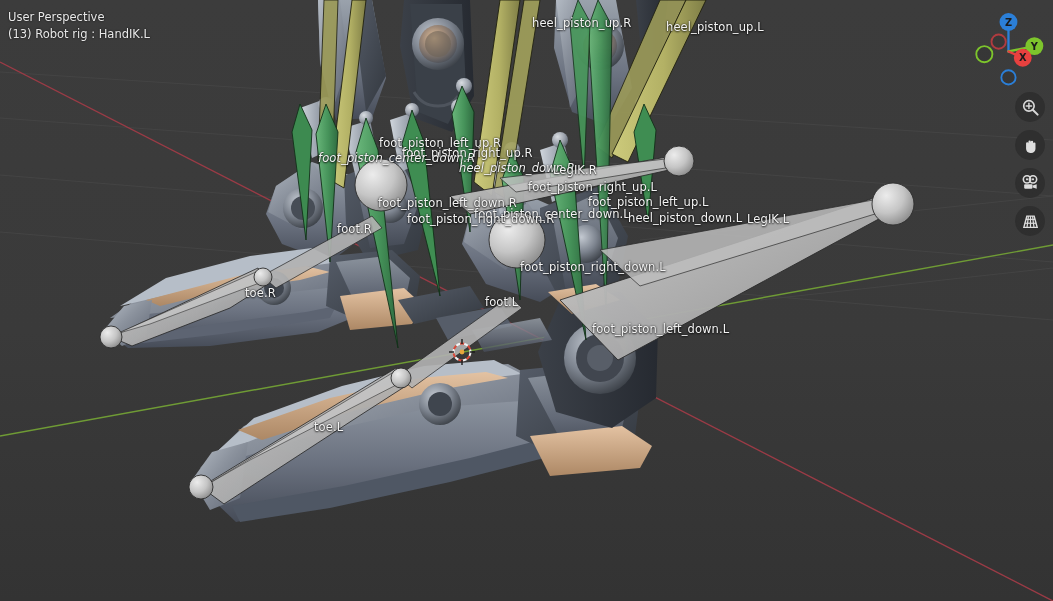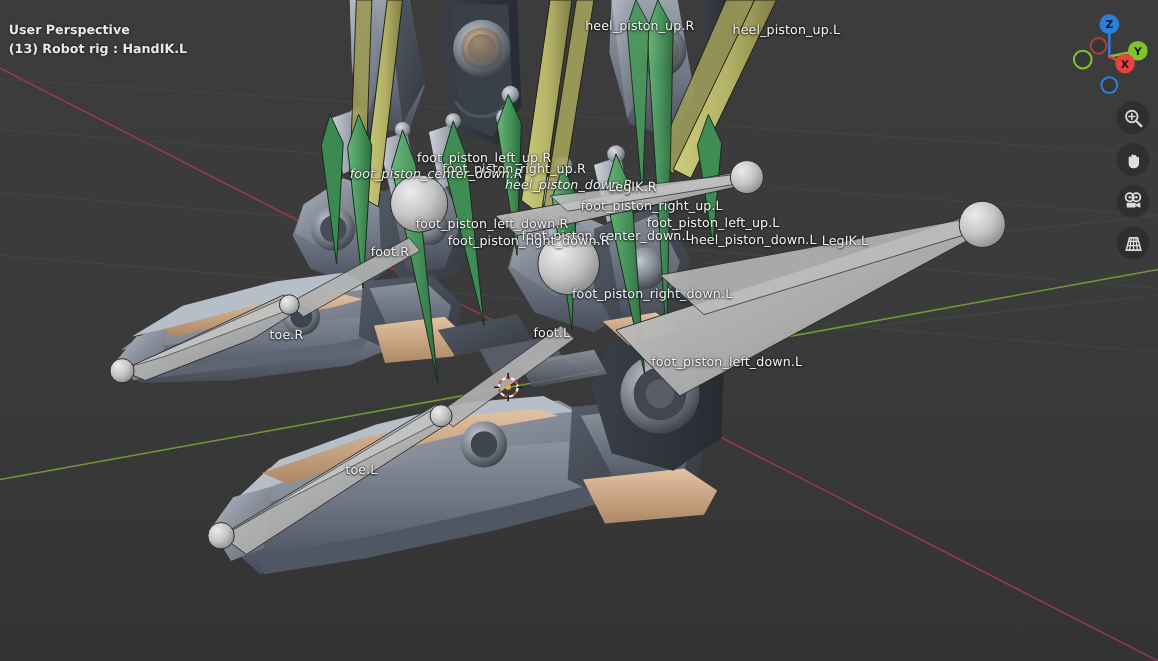--- a/index.html
+++ b/index.html
@@ -28,24 +28,23 @@
     font-size:11.5px;
     line-height:12px;
     white-space:nowrap;
     text-shadow:0 0 2px rgba(0,0,0,.85), 0 1px 2px rgba(0,0,0,.7);
     pointer-events:none;
     letter-spacing:.1px;
   }
 
   
   #header-info {
-    position:absolute; left:8px; top:19px;
+    position:absolute; left:8px; top:9px;
     color:#e8e8e8; font-size:11.5px; line-height:17px;
     text-shadow:0 0 2px rgba(0,0,0,.9);
-    font-weight:bold;
   }
   #header-info div { white-space:nowrap; }
 
   
   #nav-gizmo { position:absolute; right:7px; top:5px; width:84px; height:84px; }
 
   
   #view-tools {
     position:absolute; right:8px; top:92px;
     display:flex; flex-direction:column; gap:8px; align-items:center;
@@ -317,21 +316,21 @@
       <div class="bone-label" style="left: 528px; top: 181px;">foot_piston_right_up.L</div>
       <div class="bone-label" style="left: 588px; top: 196px;">foot_piston_left_up.L</div>
       <div class="bone-label" style="left: 378px; top: 197px; text-align: center;">foot_piston_left_down.R</div>
       <div class="bone-label" style="left: 474px; top: 208px;">foot_piston_center_down.L</div>
       <div class="bone-label" style="left: 407px; top: 213px;">foot_piston_right_down.R</div>
       <div class="bone-label" style="left: 628px; top: 212px;">heel_piston_down.L</div>
       <div class="bone-label" style="left: 747px; top: 213px;">LegIK.L</div>
       <div class="bone-label" style="left: 337px; top: 223px;">foot.R</div>
       <div class="bone-label" style="left: 520px; top: 261px;">foot_piston_right_down.L</div>
       <div class="bone-label" style="left: 592px; top: 287px; margin-top: 36px;">foot_piston_left_down.L</div>
-      <div class="bone-label" style="left: 197px; top: 298px; padding-left: 48px;">toe.R</div>
+      <div class="bone-label" style="left: 197px; top: 287px; padding-left: 48px;">toe.R</div>
       <div class="bone-label" style="left: 485px; top: 296px;">foot.L</div>
       <div class="bone-label" style="left: 314px; top: 421px;">toe.L</div>
     </div>
 
   <svg id="cursor3d" viewBox="0 0 26 26" style="left: 449px; top: 339px;">
     <circle cx="13" cy="13" r="8.5" fill="none" stroke="#f2f2f2" stroke-width="2" stroke-dasharray="4.2 4.2"></circle>
     <circle cx="13" cy="13" r="8.5" fill="none" stroke="#d94a3a" stroke-width="2" stroke-dasharray="4.2 4.2" stroke-dashoffset="4.2"></circle>
     <circle cx="13" cy="13" r="2.4" fill="#e8a63c"></circle>
     <line x1="13" y1="0" x2="13" y2="5" stroke="#1a1a1a" stroke-width="1.4"></line>
     <line x1="13" y1="21" x2="13" y2="26" stroke="#1a1a1a" stroke-width="1.4"></line>

